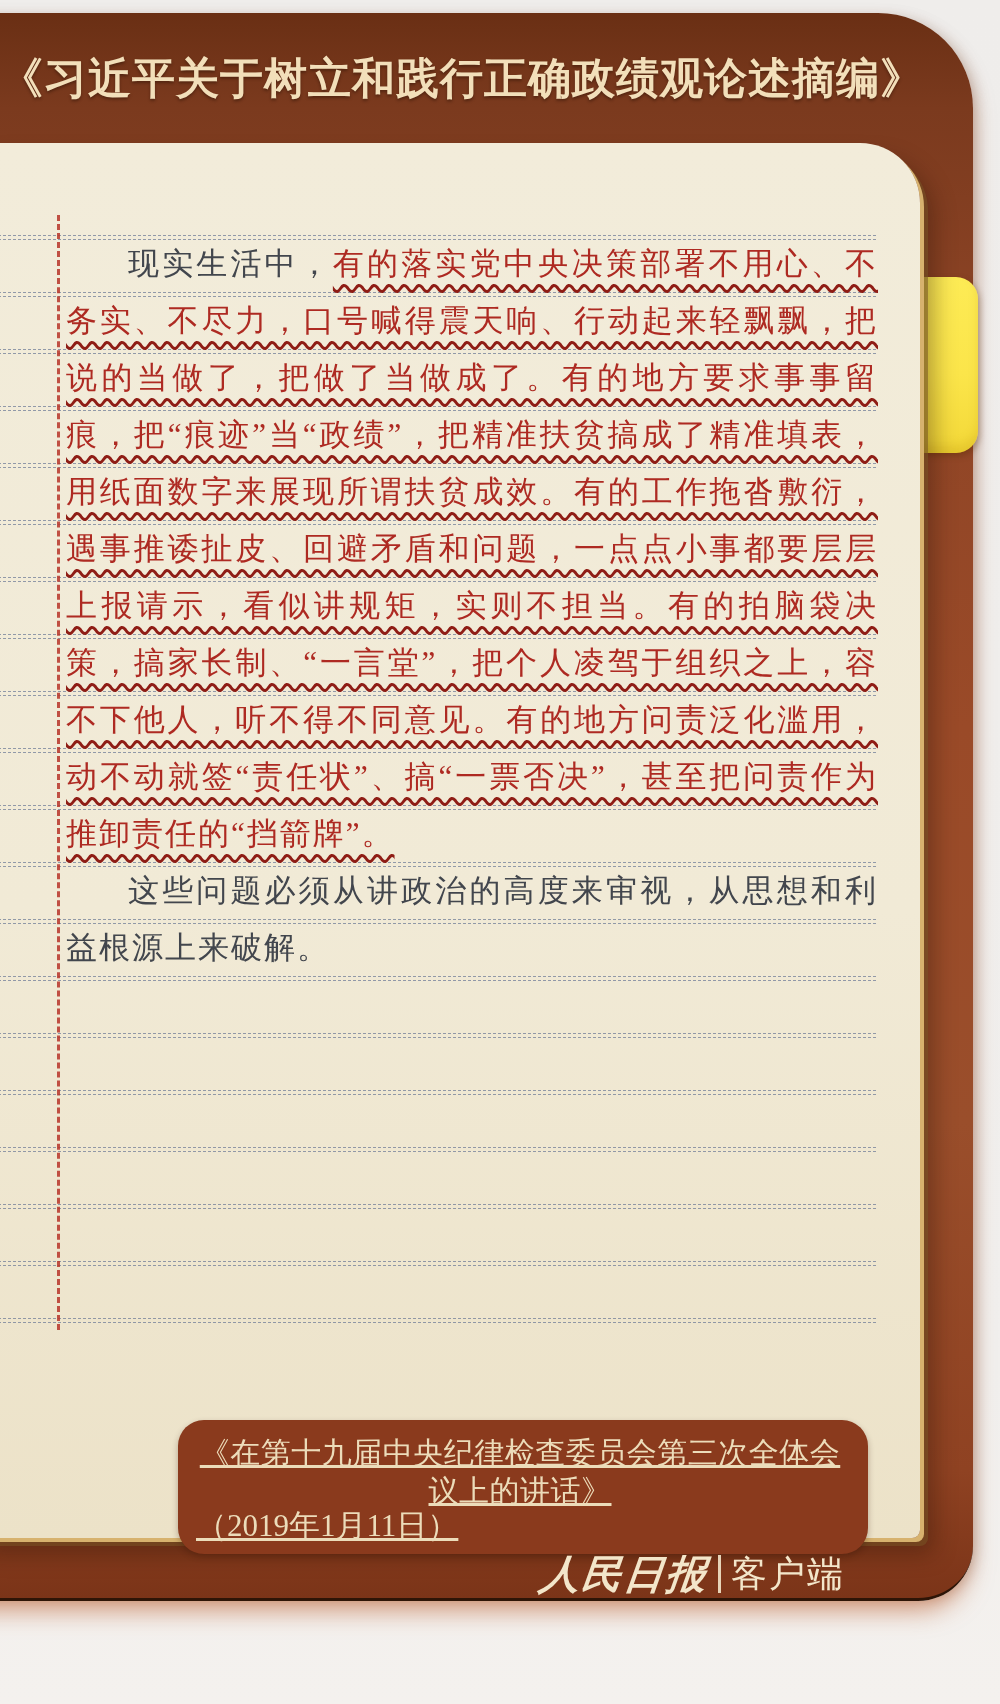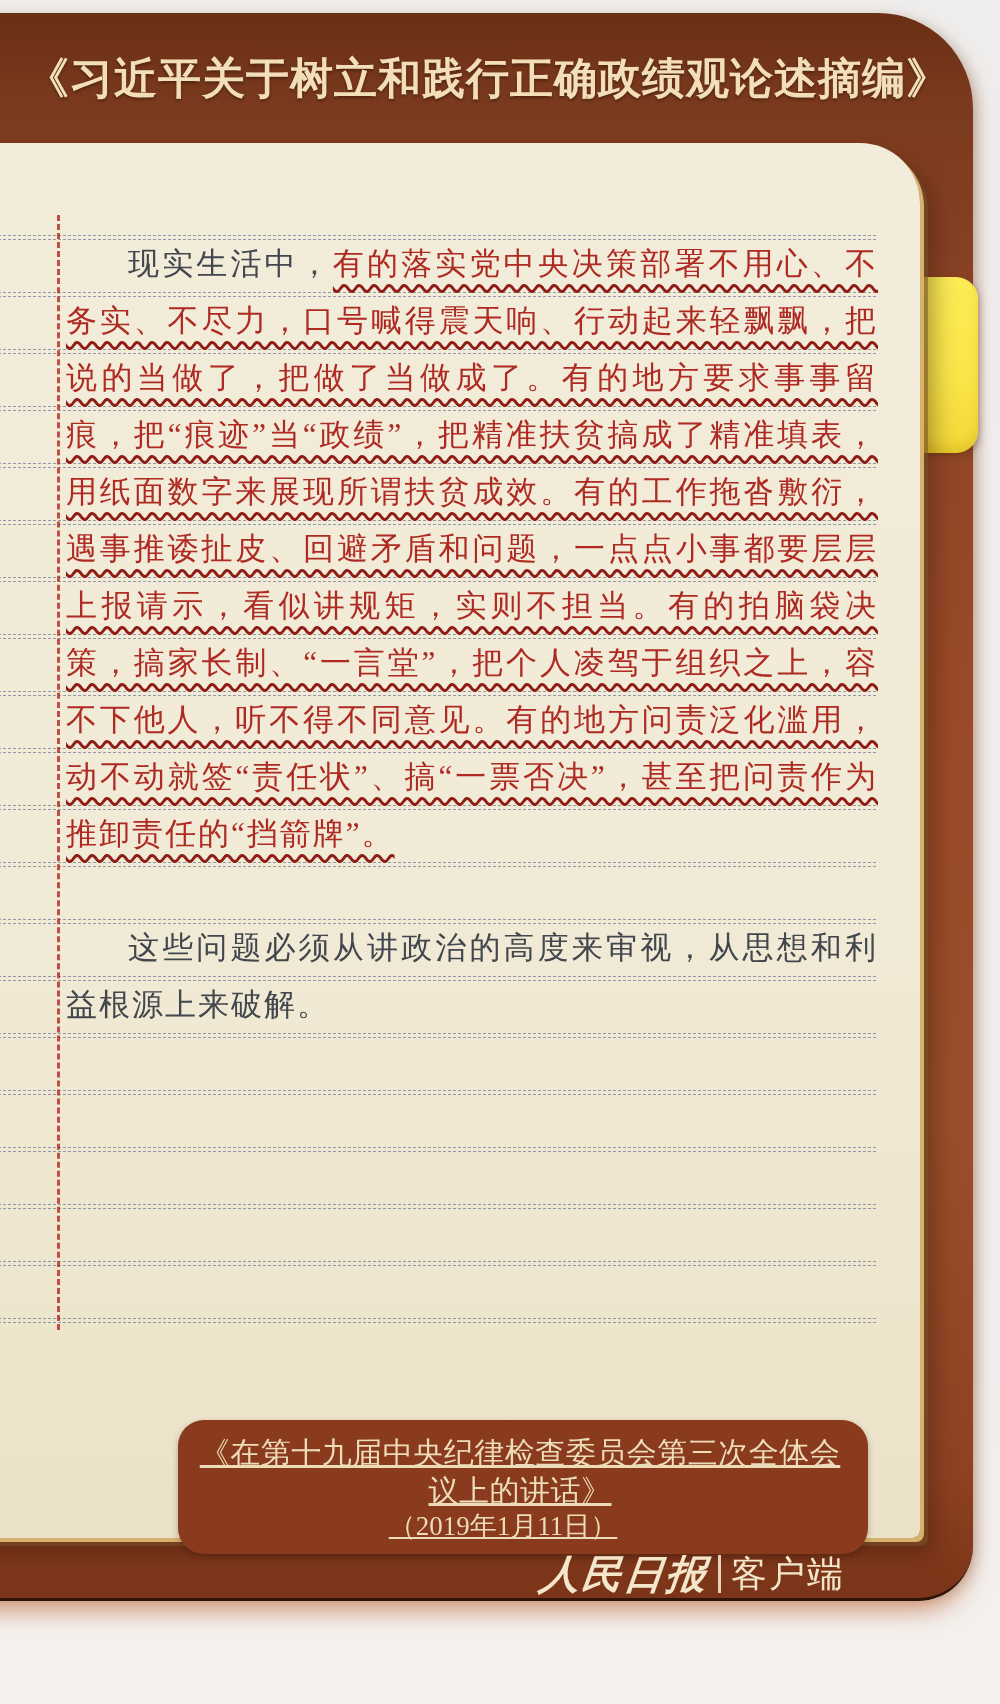--- a/index.html
+++ b/index.html
@@ -16,21 +16,21 @@
 
   
   .card{position:absolute;left:-80px;top:13px;width:1053px;height:1585px;
         border-radius:40px 95px 55px 40px;
         background:linear-gradient(180deg,#6a2f14 0%,#7b3a1e 6%,#8f4526 22%,#9a4a28 45%,
                    #9a4e2b 70%,#8f4222 92%,#7b3418 100%);
         border-bottom:3px solid #2e1507;
         box-shadow:0 14px 26px -6px rgba(186,92,44,.65), 8px 0 16px -8px rgba(60,25,8,.35);}
 
   
-  .title{position:absolute;left:0;top:50px;width:950px;text-align:right;
+  .title{position:absolute;left:0;top:50px;width:950px;text-align:left;
          font-size:43px;font-weight:bold;letter-spacing:1px;color:var(--title-text);
          text-shadow:0 2px 3px rgba(40,15,5,.45);z-index:4;}
 
   
   .tab{position:absolute;left:920px;top:277px;width:58px;height:176px;z-index:2;
        background:linear-gradient(180deg,#fdeb55 0%,var(--tab-yellow) 55%,#f3d838 100%);
        border-radius:4px 22px 22px 4px;
        box-shadow:2px 3px 6px rgba(80,40,0,.35), inset 0 -8px 10px rgba(190,150,10,.25);}
 
   
@@ -45,32 +45,32 @@
         border-top:1.6px dashed var(--rule-blue);}
   .rule::after{top:4px;}
 
   .margin-line{position:absolute;left:87px;top:72px;height:1115px;width:0;
         border-left:3px dashed var(--margin-red);opacity:.85;}
 
   .content{position:absolute;left:96px;top:92px;width:812px;z-index:2;
         font-size:31px;line-height:57px;letter-spacing:2px;color:var(--ink-dark);
         text-align:justify;}
   .content p{margin:0;text-indent:2em;}
-  .content p + p{margin-top:57px;}
+  .content p + p{}
   .content .em{color:var(--ink-red);
         text-decoration-line:underline;text-decoration-style:wavy;
         text-decoration-color:var(--underline-red);text-decoration-thickness:3px;
         text-underline-offset:10px;}
 
   
   .citation{position:absolute;left:208px;top:1277px;width:648px;padding:14px 24px 12px 18px;
         background:var(--citation-bg);border-radius:26px;z-index:2;
         box-shadow:0 3px 6px rgba(50,20,5,.3);color:var(--citation-text);text-decoration:underline;}
   .citation .src{font-size:30px;line-height:38px;text-align:center;letter-spacing:.5px;}
-  .citation .date{font-size:27px;line-height:32px;text-align:center;padding-right:34px;}
+  .citation .date{font-size:31px;line-height:32px;text-align:left;padding-right:34px;}
 
   
   .brand{position:absolute;top:1550px;right:155px;height:48px;display:flex;
         align-items:center;gap:10px;z-index:4;color:var(--brand-text);}
   .brand .name{font-size:40px;font-style:italic;font-weight:bold;letter-spacing:2px;
         transform:skewX(-6deg);}
   .brand .divider{width:3px;height:38px;background:var(--brand-text);opacity:.9;}
   .brand .suffix{font-size:36px;font-weight:normal;font-family:"Liberation Sans","DejaVu Sans",sans-serif;
         letter-spacing:2px;}
 </style>

